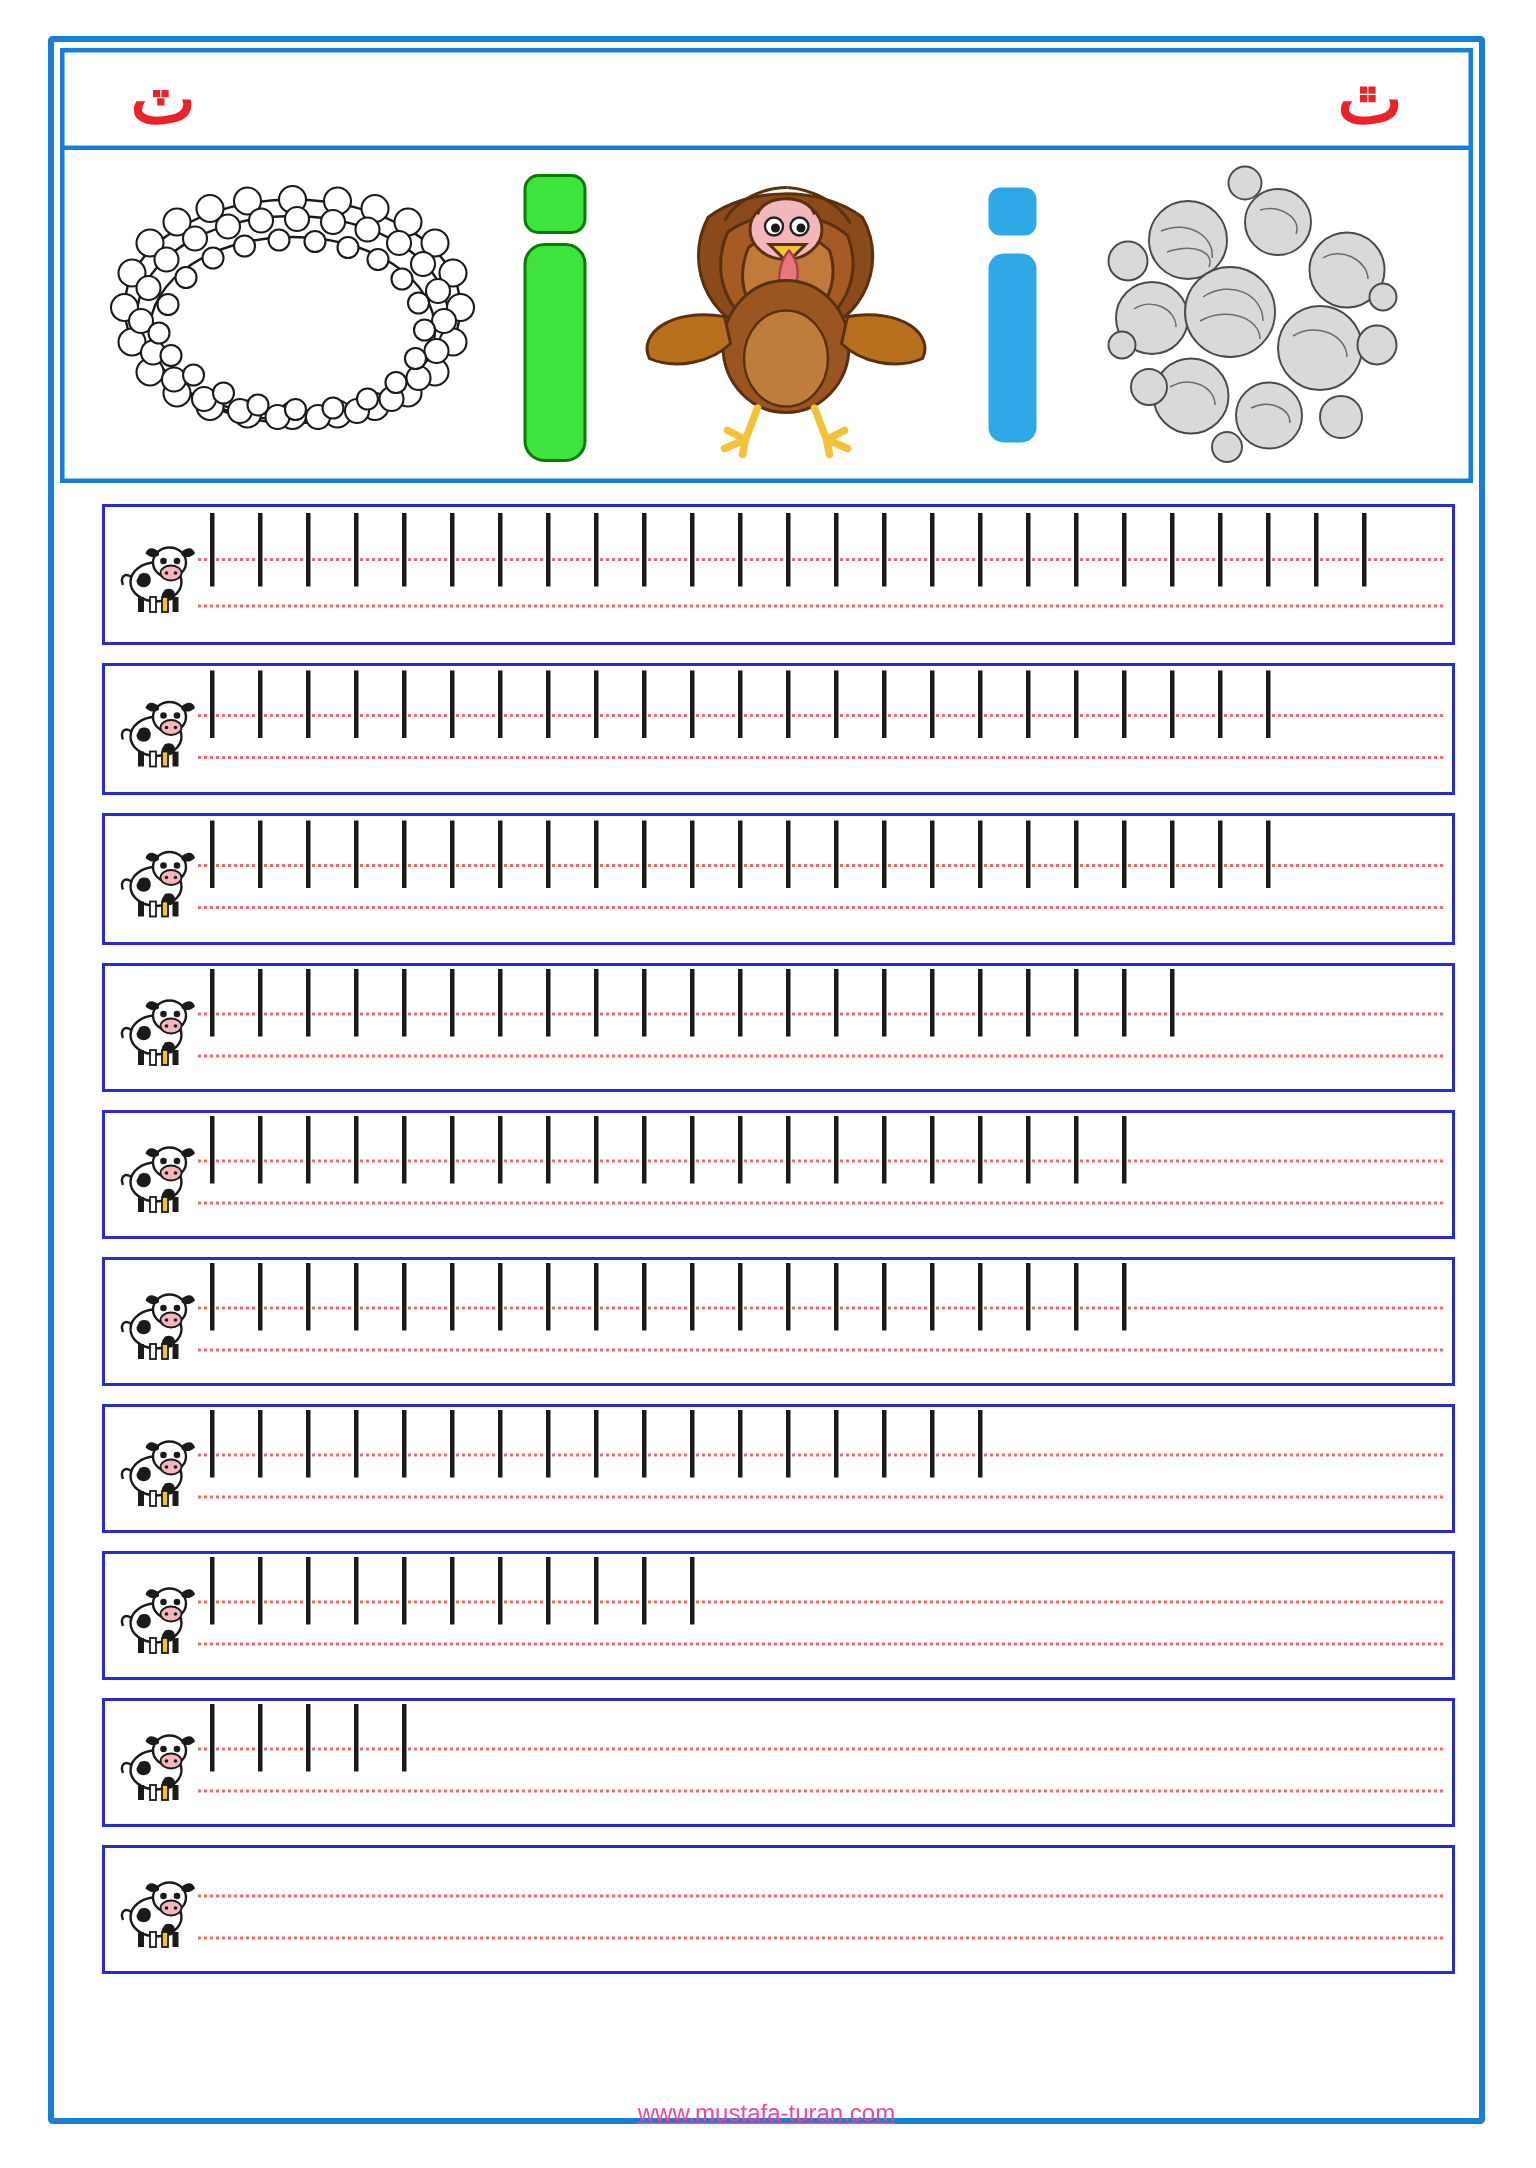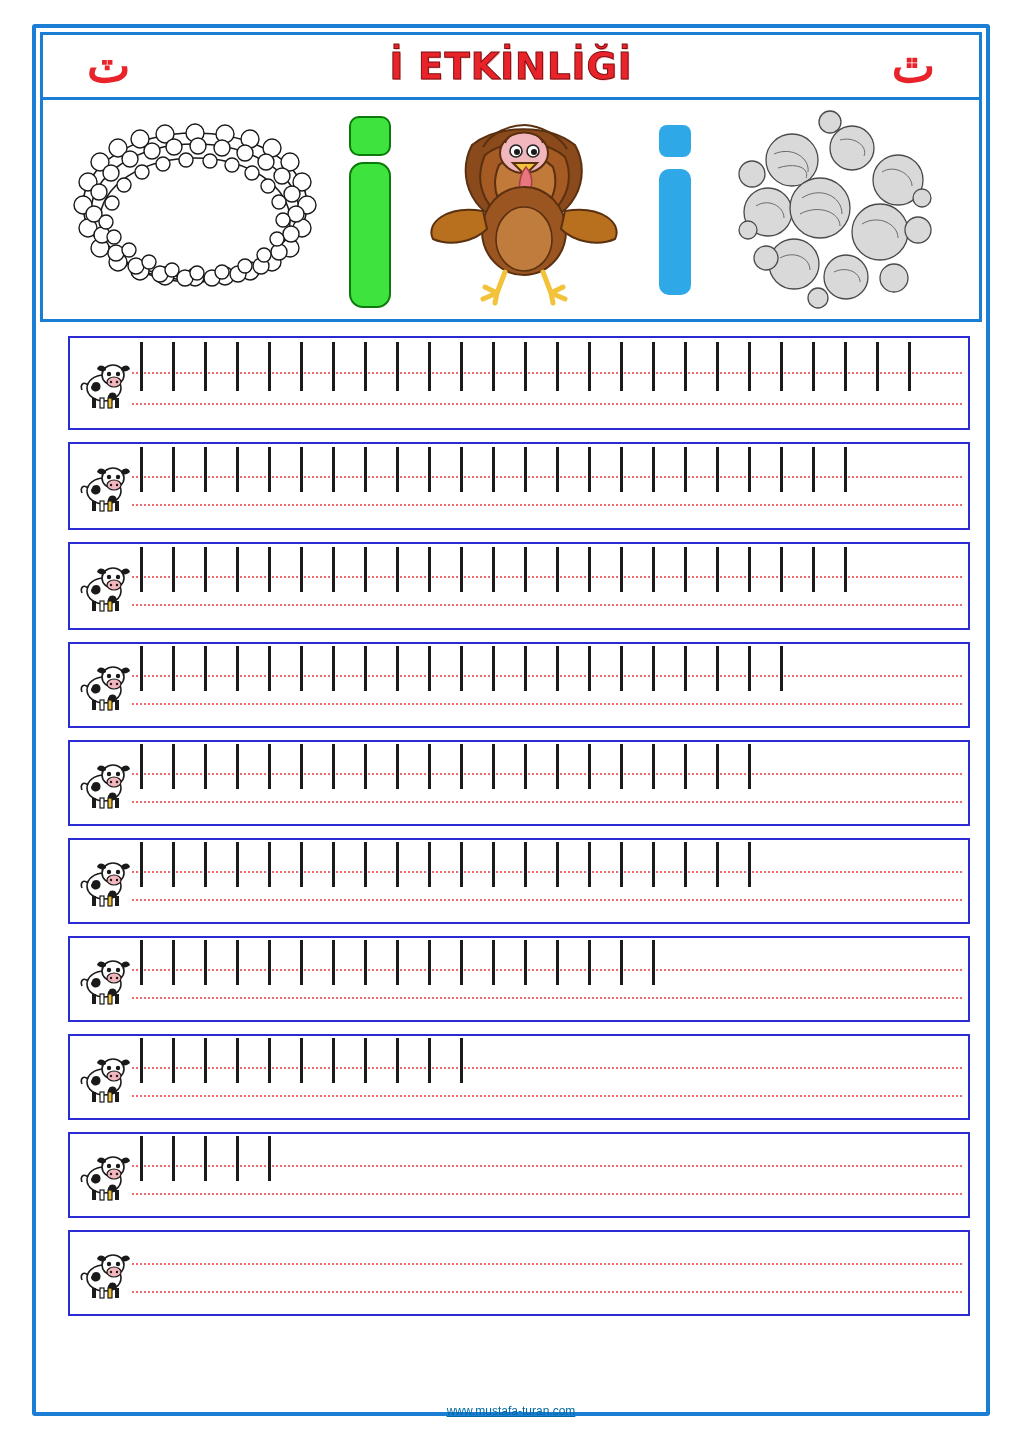--- a/index.html
+++ b/index.html
@@ -218,35 +218,34 @@
 
   
   .footer {
     position: absolute;
     left: 40px;
     bottom: 26px;
     width: 942px;
     text-align: center;
   }
   .footer-link {
-    font-size: 12px;
-    color: #0369a1;
+    font-size: 16px;
+    color: #ec4899;
     text-decoration: underline;
     font-family: "Liberation Sans", sans-serif;
   }
 </style>
 </head>
 <body>
 
 <div class="page">
   <div class="page-frame"></div>
 
   <div class="header">
     <span class="header-mark left">ٽ</span>
-    <span class="header-title">İ ETKİNLİĞİ</span>
     <span class="header-mark right">ٿ</span>
   </div>
 
   <div class="illus-band">
 
     <div class="necklace">
       <svg width="250" height="200" viewBox="0 0 250 200" aria-hidden="true">
         <g fill="none" stroke="#1a1a1a" stroke-width="1.6">
           <ellipse cx="125" cy="95" rx="112" ry="72"></ellipse>
           <ellipse cx="125" cy="102" rx="104" ry="68"></ellipse>

